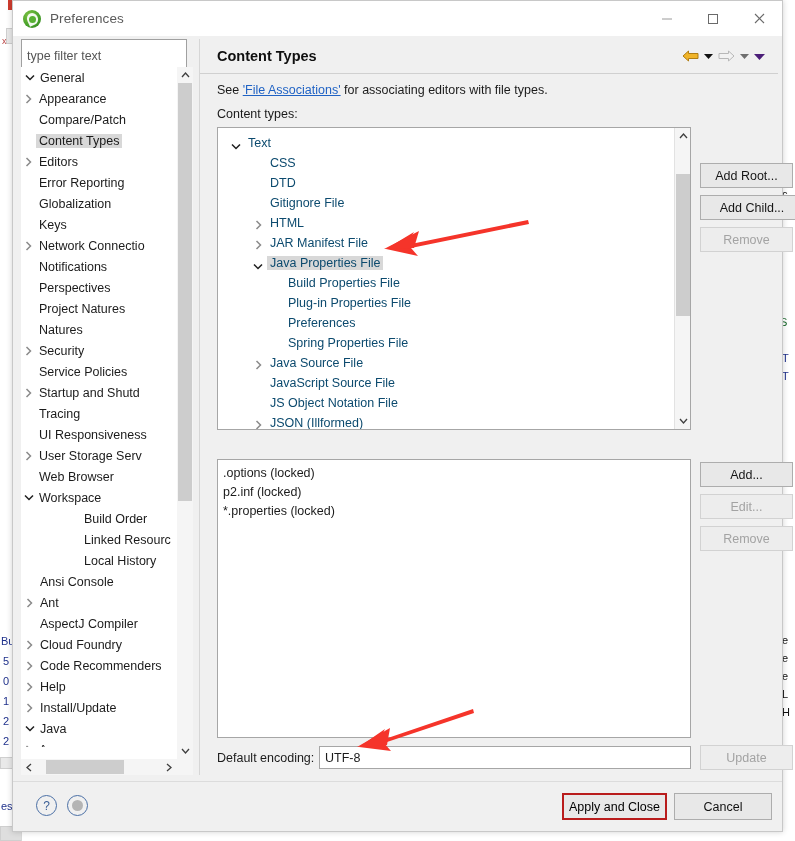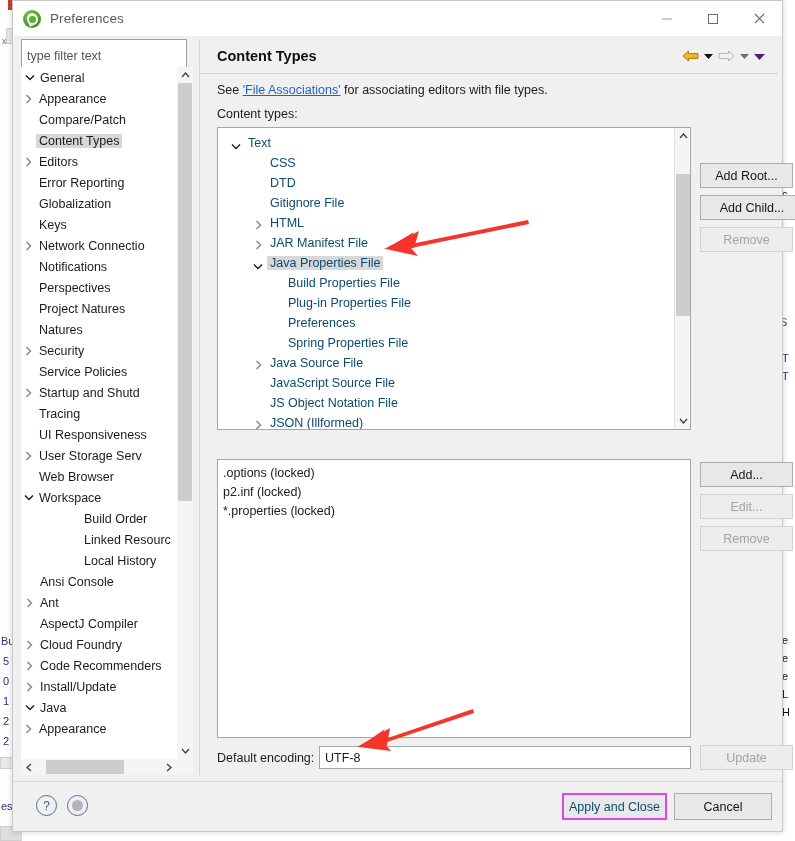--- a/index.html
+++ b/index.html
@@ -349,22 +349,22 @@
   #help-icon { left: 23px; }
   #restore-icon { left: 54px; border-color: #4a6fa5; }
   #restore-icon .inner {
     width: 11px; height: 11px; border-radius: 50%;
     background: #b4b4b4;
   }
   #btn-apply-close {
     position: absolute; right: 115px; top: 11px;
     width: 105px; height: 27px;
     background: #e8e8e8;
-    border: 2px solid #d946ef;
-    font-size: 12.5px; color: #0c4a6e;
+    border: 2px solid #b91c1c;
+    font-size: 12.5px; color: #000000;
     display: flex; align-items: center; justify-content: center;
   }
   #btn-cancel {
     position: absolute; right: 10px; top: 11px;
     width: 98px; height: 27px;
     background: #e8e8e8;
     border: 1px solid #adadad;
     font-size: 12.5px; color: #111;
     display: flex; align-items: center; justify-content: center;
   }
@@ -603,20 +603,28 @@
                 </svg>
               </span>
               <span class="lbl">Code Recommenders</span>
             </div>
             <div class="nv ind0">
               <span class="arw">
                 <svg width="7" height="10" viewBox="0 0 7 10">
                   <polyline points="1.5,1 5.5,5 1.5,9" fill="none" stroke="#8a8a8a" stroke-width="1.5"></polyline>
                 </svg>
               </span>
+              <span class="lbl">Help</span>
+            </div>
+            <div class="nv ind0">
+              <span class="arw">
+                <svg width="7" height="10" viewBox="0 0 7 10">
+                  <polyline points="1.5,1 5.5,5 1.5,9" fill="none" stroke="#8a8a8a" stroke-width="1.5"></polyline>
+                </svg>
+              </span>
               <span class="lbl">Install/Update</span>
             </div>
             <div class="nv ind0">
               <span class="arw">
                 <svg width="10" height="7" viewBox="0 0 10 7">
                   <polyline points="1,1.5 5,5.5 9,1.5" fill="none" stroke="#1f1f1f" stroke-width="1.5"></polyline>
                 </svg>
               </span>
               <span class="lbl">Java</span>
             </div>

